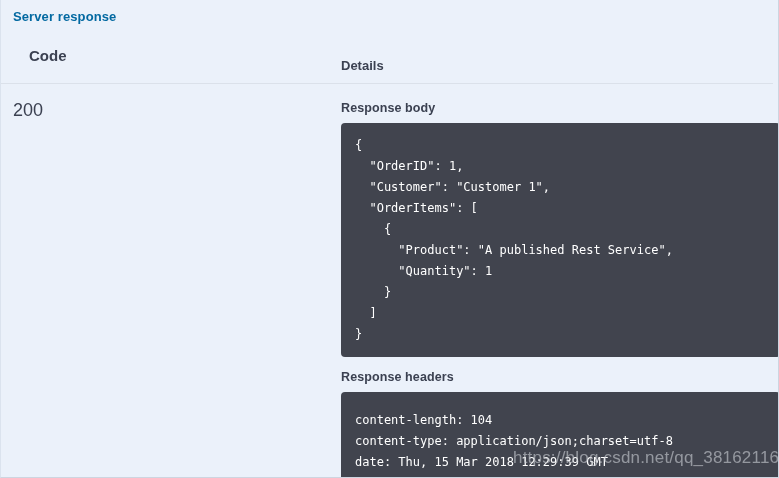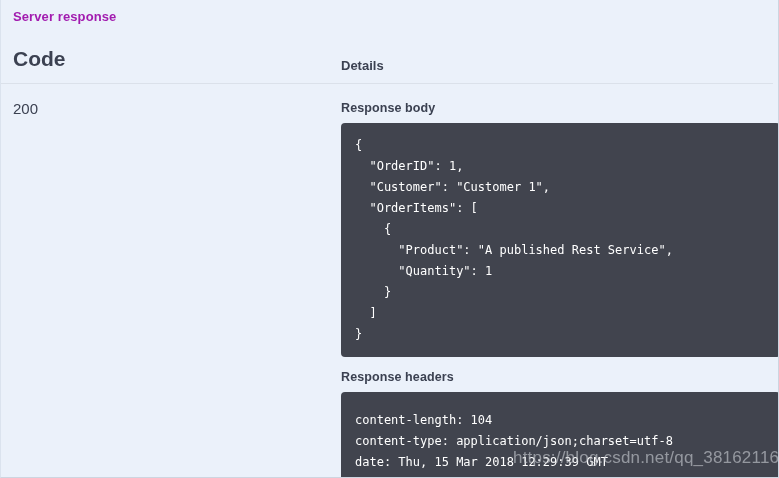--- a/index.html
+++ b/index.html
@@ -27,41 +27,41 @@
     box-sizing: border-box;
     overflow: hidden;
   }
 
   .server-response-title {
     position: absolute;
     left: 12px;
     top: 9px;
     font-size: 13px;
     font-weight: bold;
-    color: #a21caf;
+    color: #0369a1;
     letter-spacing: 0.1px;
   }
 
   
   .resp-table {
     position: absolute;
     left: 0;
     top: 38px;
     width: 772px;
   }
   .resp-thead {
     position: relative;
     height: 45px;
     border-bottom: 1px solid #dbe1ea;
   }
   .th-code {
     position: absolute;
-    left: 12px;
+    left: 28px;
     top: 9px;
-    font-size: 21px;
+    font-size: 15px;
     font-weight: bold;
     color: #3b4151;
   }
   .th-details {
     position: absolute;
     left: 340px;
     top: 12px;
     font-size: 13px;
     font-weight: bold;
     color: #3b4151;
@@ -69,21 +69,21 @@
   }
 
   
   .resp-row {
     position: relative;
   }
   .td-code {
     position: absolute;
     left: 12px;
     top: 16px;
-    font-size: 15px;
+    font-size: 18px;
     color: #3b4151;
     font-weight: 400;
   }
 
   .td-details {
     position: absolute;
     left: 340px;
     top: 0px;
     width: 390px;
   }

